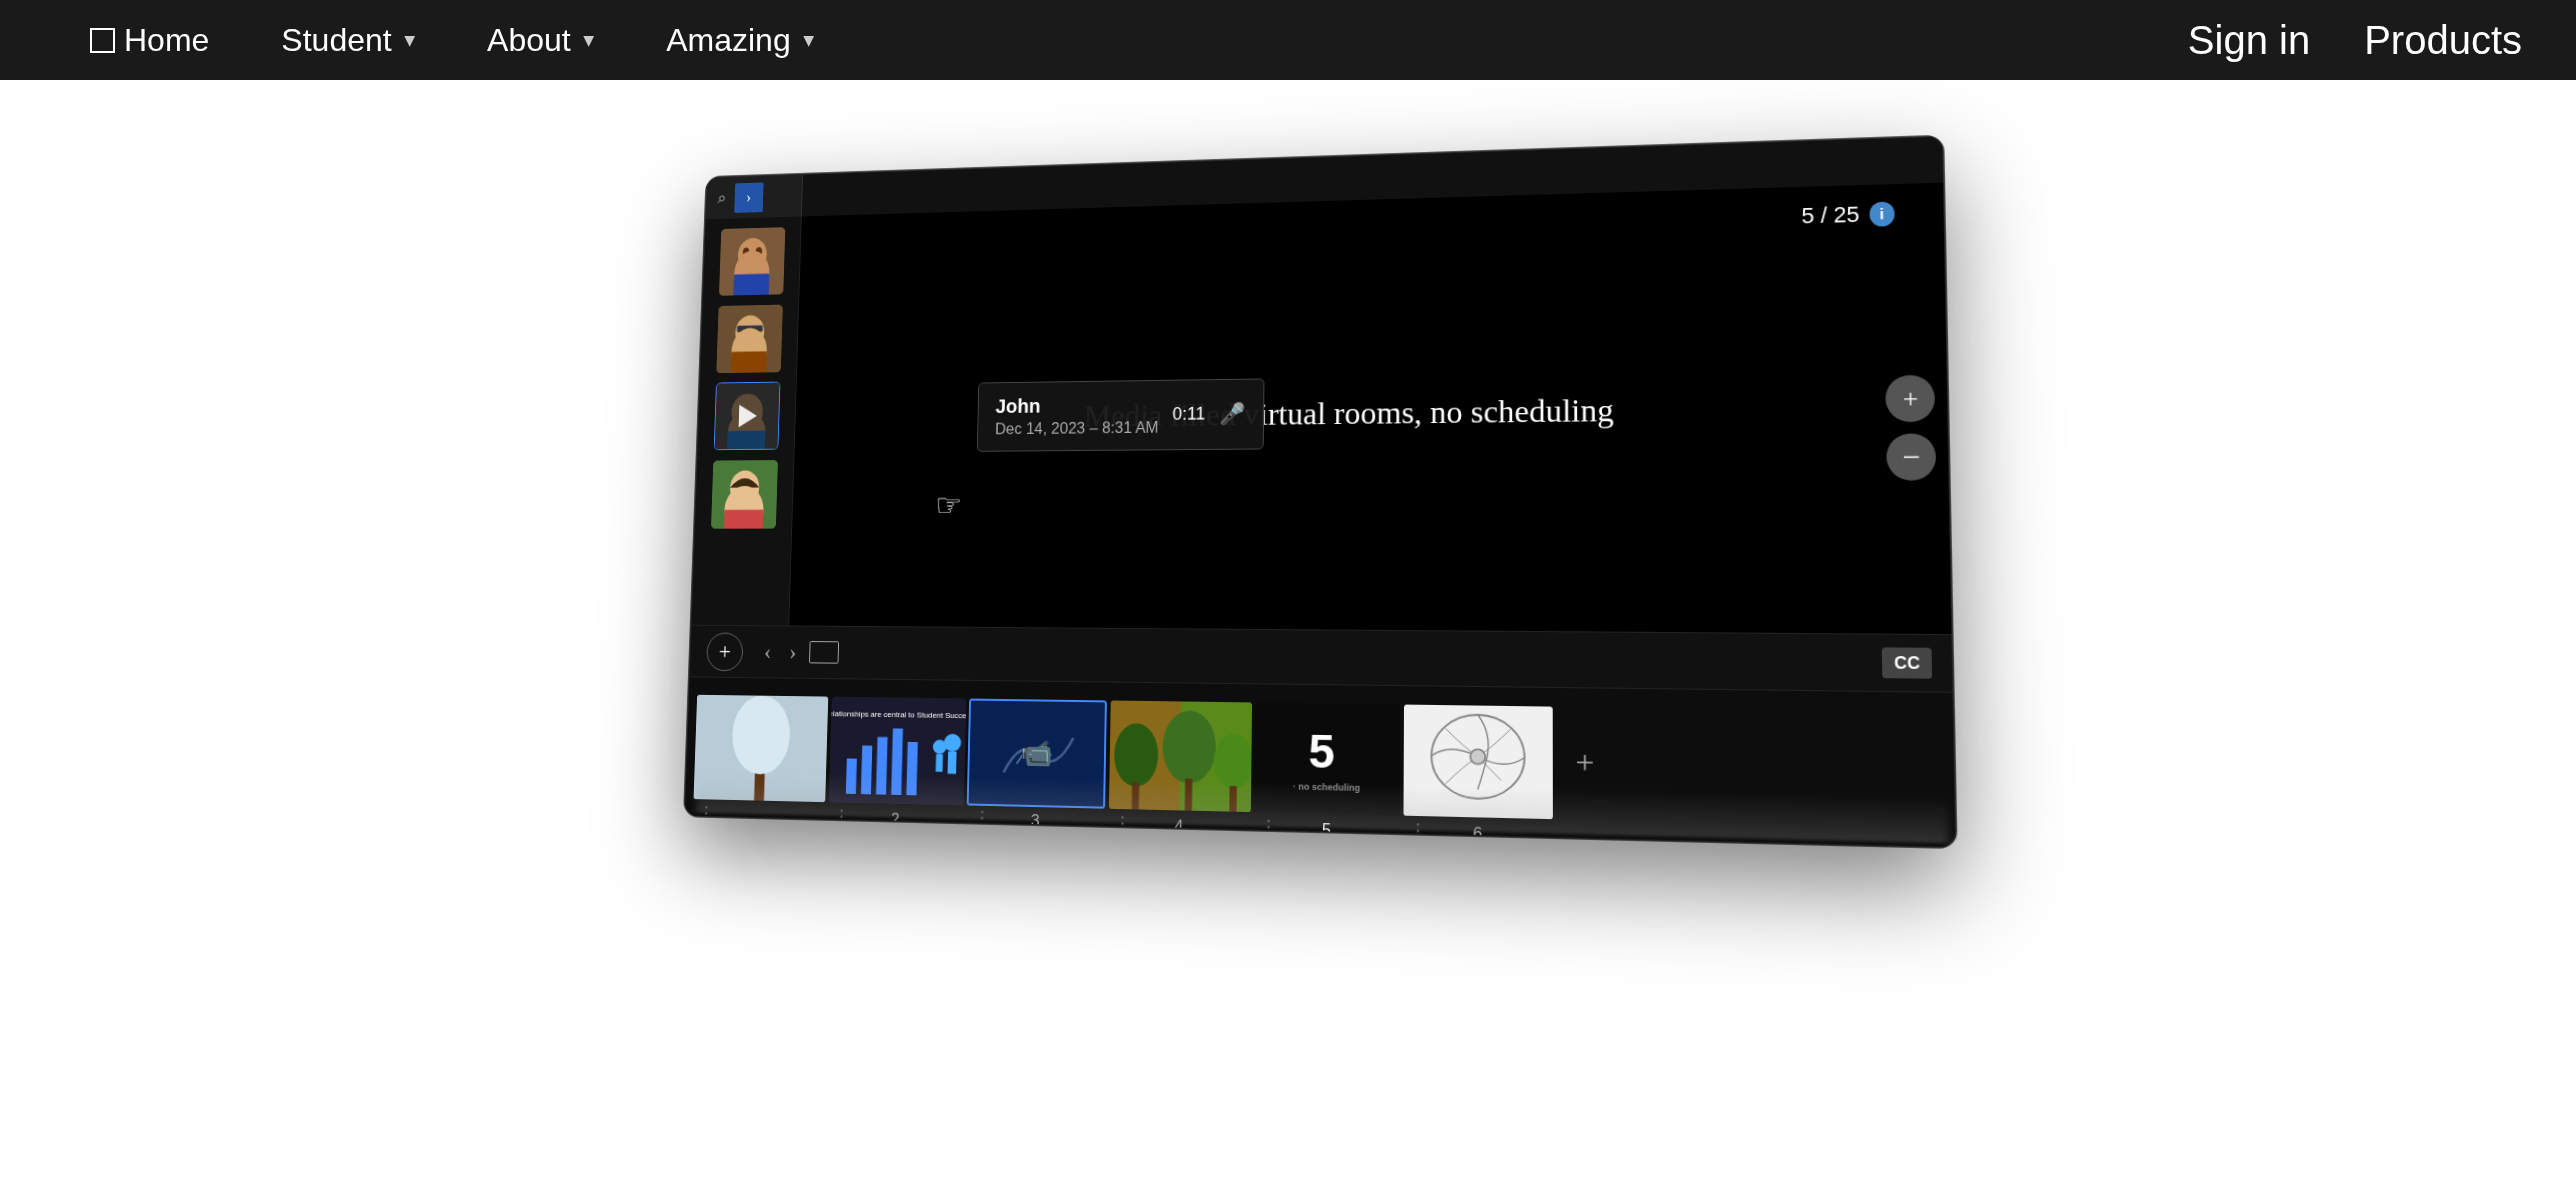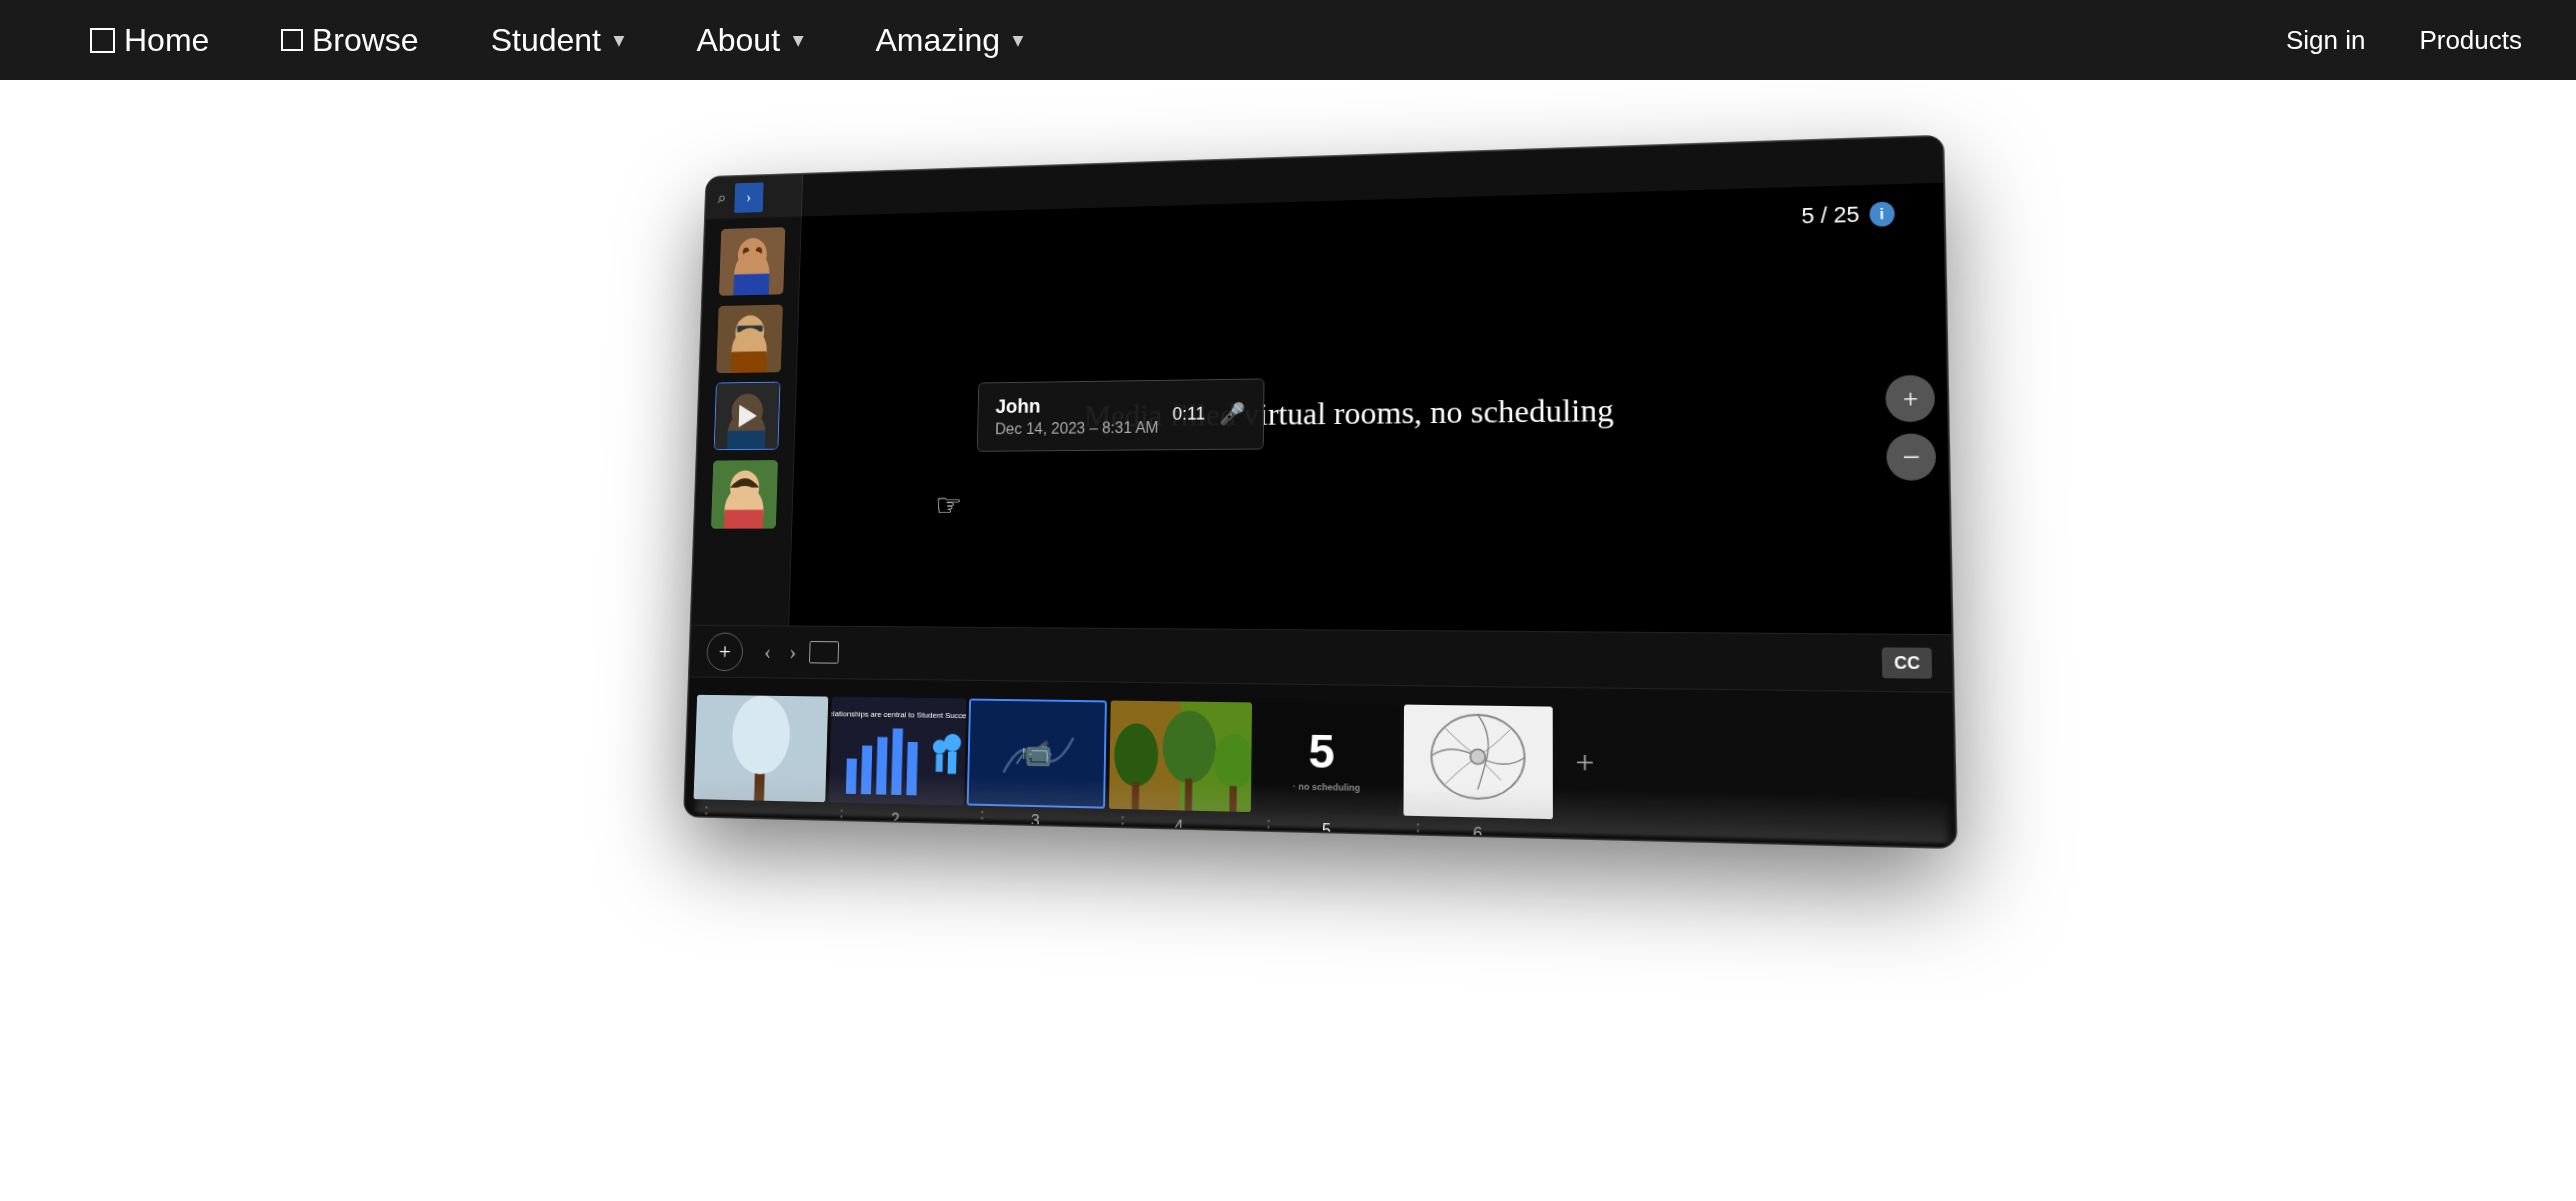--- a/index.html
+++ b/index.html
@@ -59,21 +59,21 @@
     }
     .nav-right {
       margin-left: auto;
       display: flex;
       align-items: center;
       gap: 54px;
     }
     .nav-right-item {
       color: #fff;
       font-family: Arial, sans-serif;
-      font-size: 26px;
+      font-size: 40px;
       cursor: pointer;
     }
 
     
     main {
       display: flex;
       flex-direction: column;
       align-items: center;
       padding-top: 72px;
     }
@@ -467,24 +467,20 @@
 <body>
 
 <nav>
   <div class="nav-left">
 
     <div class="nav-item">
       <span class="nav-home-icon"></span>
       <span>Home</span>
     </div>
 
-    <div class="nav-item">
-      <span class="nav-browse-icon"></span>
-      <span>Browse</span>
-    </div>
 
     <div class="nav-item">
       <span>Student</span>
       <span class="nav-arrow">▾</span>
     </div>
 
     <div class="nav-item">
       <span>About</span>
       <span class="nav-arrow">▾</span>
     </div>

